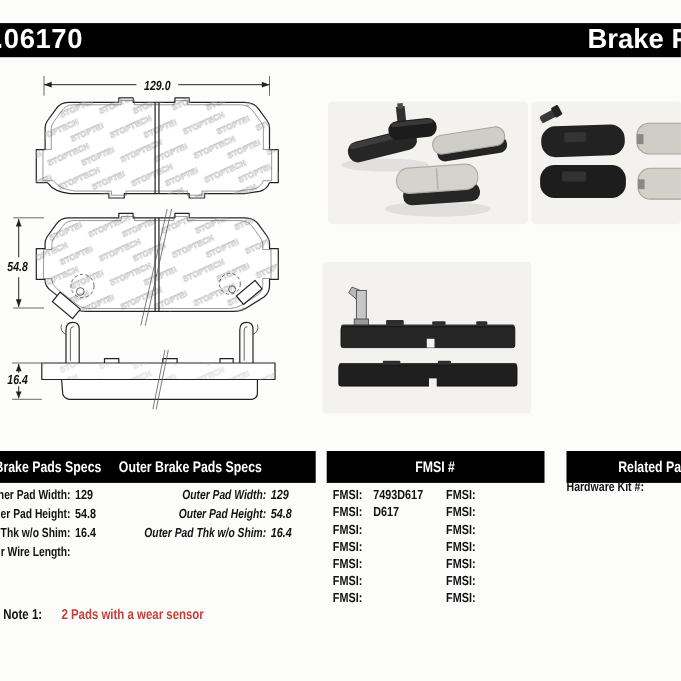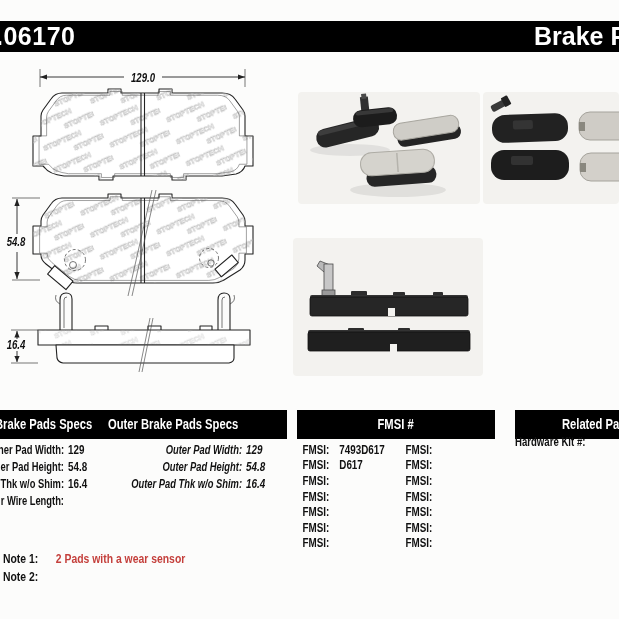--- a/index.html
+++ b/index.html
@@ -361,19 +361,15 @@
       <span class="lbl">Hardware Kit #:</span>
       <span class="val"></span>
     </div>
   </div>
 
   <div class="notes">
     <div class="nrow">
       <span class="lbl">Note 1:</span>
       <span class="val">2 Pads with a wear sensor</span>
     </div>
-    <div class="nrow">
-      <span class="lbl">Note 2:</span>
-      <span class="val"></span>
-    </div>
   </div>
 
 </div>
 
 </body></html>

